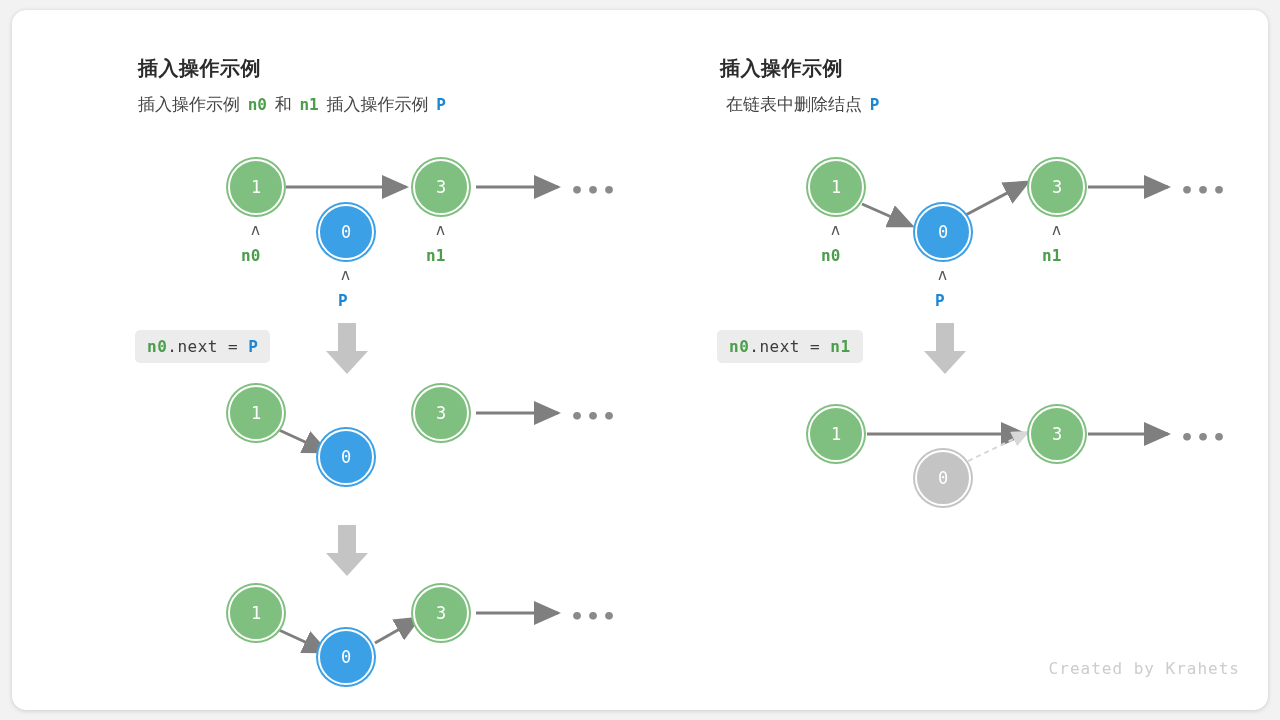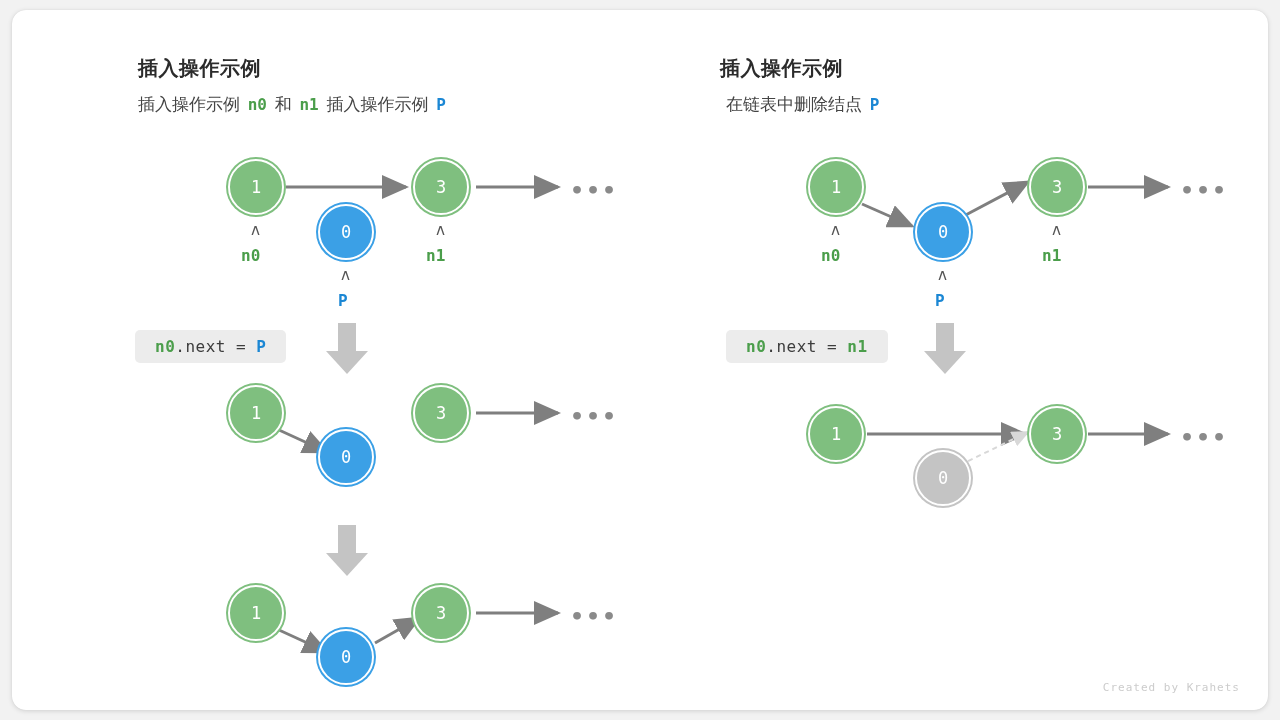--- a/index.html
+++ b/index.html
@@ -94,21 +94,21 @@
     font-size: 16px;
     line-height: 1;
     white-space: nowrap;
   }
 
   
   .code-chip {
     position: absolute;
     background: #ececec;
     border-radius: 5px;
-    padding: 7px 20px;
+    padding: 7px 12px;
     font-family: "DejaVu Sans Mono", "Liberation Mono", monospace;
     font-size: 16px;
     color: #3c3c3c;
     white-space: nowrap;
     letter-spacing: 0.5px;
   }
   .code-chip b { font-weight: bold; }
 
   
   .fat-arrow { position: absolute; }
@@ -122,23 +122,23 @@
     letter-spacing: 2px;
     line-height: 1;
     font-family: "DejaVu Sans", sans-serif;
   }
 
   svg.links { position: absolute; left: 0; top: 0; overflow: visible; }
 
   #credit {
     position: absolute;
     right: 28px;
-    bottom: 16px;
-    font-family: "DejaVu Sans Mono", "Liberation Mono", monospace;
-    font-size: 11px;
+    bottom: 32px;
+    font-family: "DejaVu Sans Mono", "Liberation Mono", monospace;
+    font-size: 16px;
     color: #cccccc;
     letter-spacing: 1px;
   }
 </style>
 </head>
 <body>
 
 <div id="card">
 
   <div class="panel" id="panel-insert">
@@ -241,21 +241,21 @@
     <div class="node blue" style="left:275px; top:194px; width:56px; height:56px;">0</div>
     <div class="caret" style="left:298px; top:258px;">ʌ</div>
     <div class="ptr-label blue-txt" style="left:295px; top:283px;">P</div>
 
     <div class="node green" style="left:389px; top:149px; width:56px; height:56px;">3</div>
     <div class="caret" style="left:412px; top:213px;">ʌ</div>
     <div class="ptr-label green-txt" style="left:402px; top:238px;">n1</div>
 
     <div class="ellipsis" style="left:540px; top:170px;">•••</div>
 
-    <div class="code-chip" style="left:77px; top:320px;margin-left:9px;">
+    <div class="code-chip" style="left:77px; top:320px;">
       <b class="green-txt">n0</b><span>.next = </span><b class="green-txt">n1</b>
     </div>
     <svg class="fat-arrow" style="left:283px; top:313px;" width="44" height="52">
       <path d="M13,0 L31,0 L31,28 L43,28 L22,51 L1,28 L13,28 Z" fill="#c4c4c4"></path>
     </svg>
 
     <div class="node green" style="left:168px; top:396px; width:56px; height:56px;">1</div>
     <div class="node gray" style="left:275px; top:440px; width:56px; height:56px;">0</div>
     <div class="node green" style="left:389px; top:396px; width:56px; height:56px;">3</div>
     <div class="ellipsis" style="left:540px; top:417px;">•••</div>

